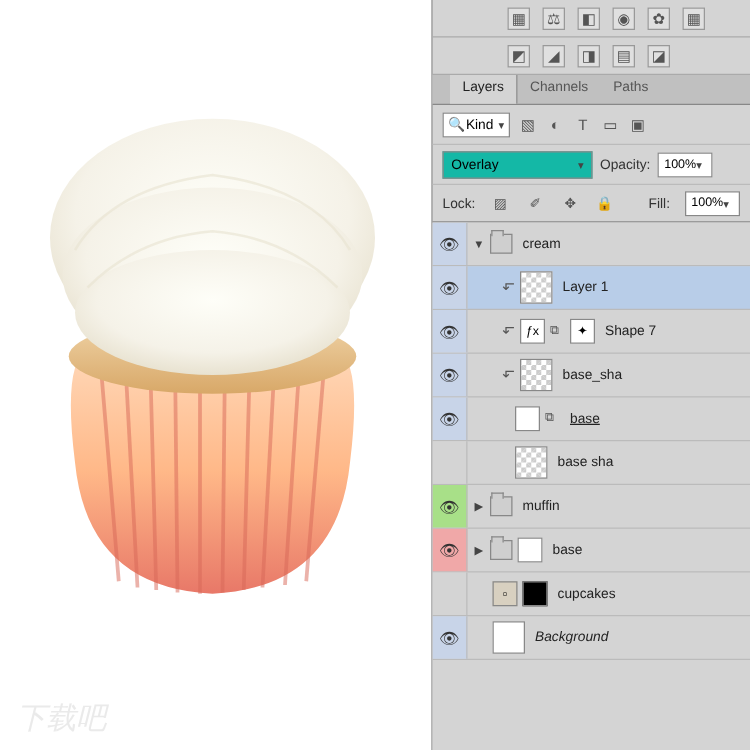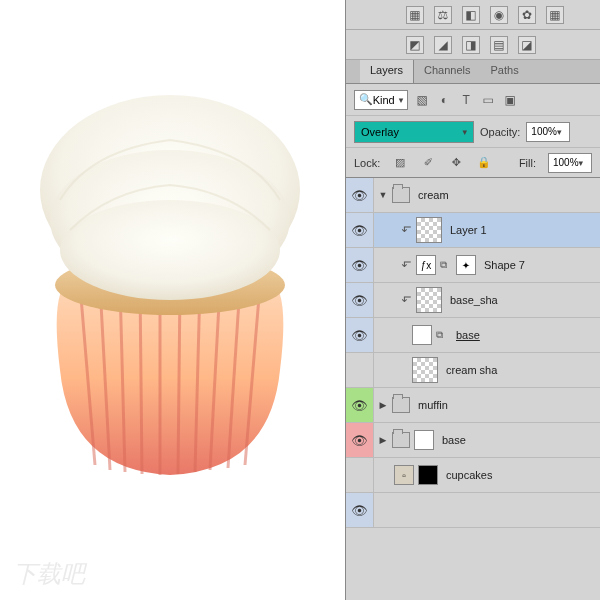--- a/index.html
+++ b/index.html
@@ -218,21 +218,21 @@
           <span class="link-ic">⧉</span>
           <span class="layer-name underline">base</span>
         </div>
       </div>
 
       <div class="layer-row">
         <div class="vis-col off"></div>
         <div class="layer-content">
           <span class="indent" style="width:30px"></span>
           <div class="thumb checker"></div>
-          <span class="layer-name">cream sha</span>
+          <span class="layer-name">base sha</span>
         </div>
       </div>
 
       <div class="layer-row">
         <div class="vis-col green">
             <span class="eye">👁</span>
           </div>
         <div class="layer-content">
           <span class="disclosure">▶</span>
           <div class="folder-ic"></div>
@@ -259,16 +259,21 @@
           <div class="thumb small" style="background:#d8d0c0">▫</div>
           <div class="thumb small black"></div>
           <span class="layer-name">cupcakes</span>
         </div>
       </div>
 
       <div class="layer-row">
         <div class="vis-col">
             <span class="eye">👁</span>
           </div>
+        <div class="layer-content">
+          <span class="indent" style="width:12px"></span>
+          <div class="thumb white"></div>
+          <span class="layer-name italic">Background</span>
+        </div>
       </div>
     </div>
   </div>
 </div>
 
 </body></html>

